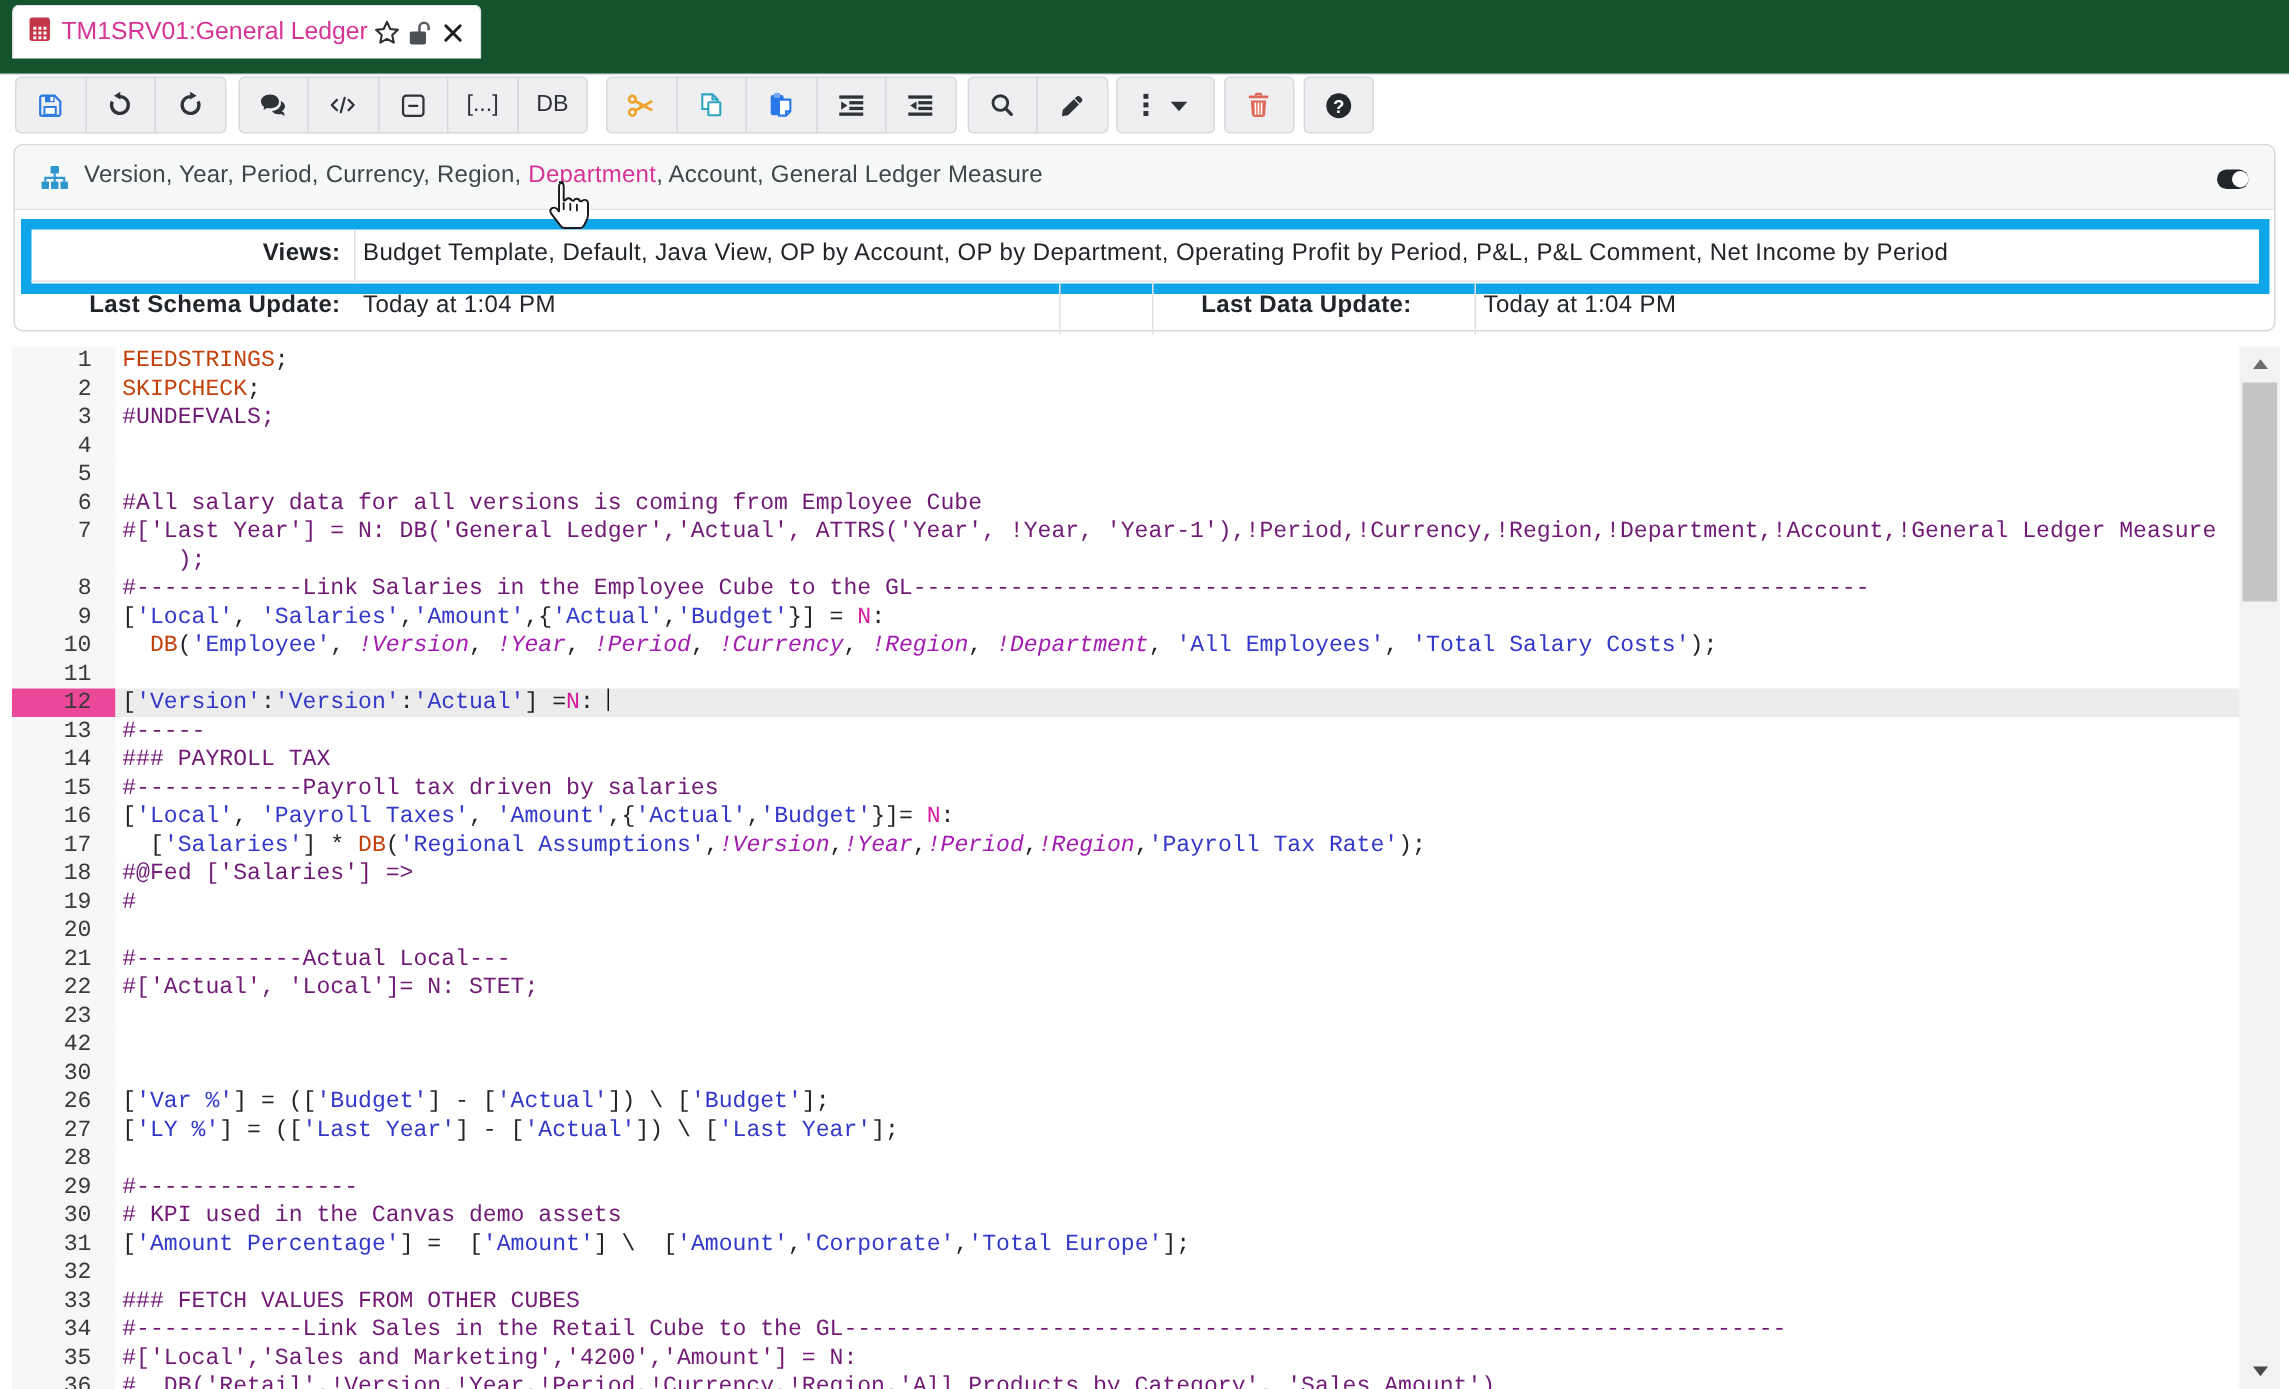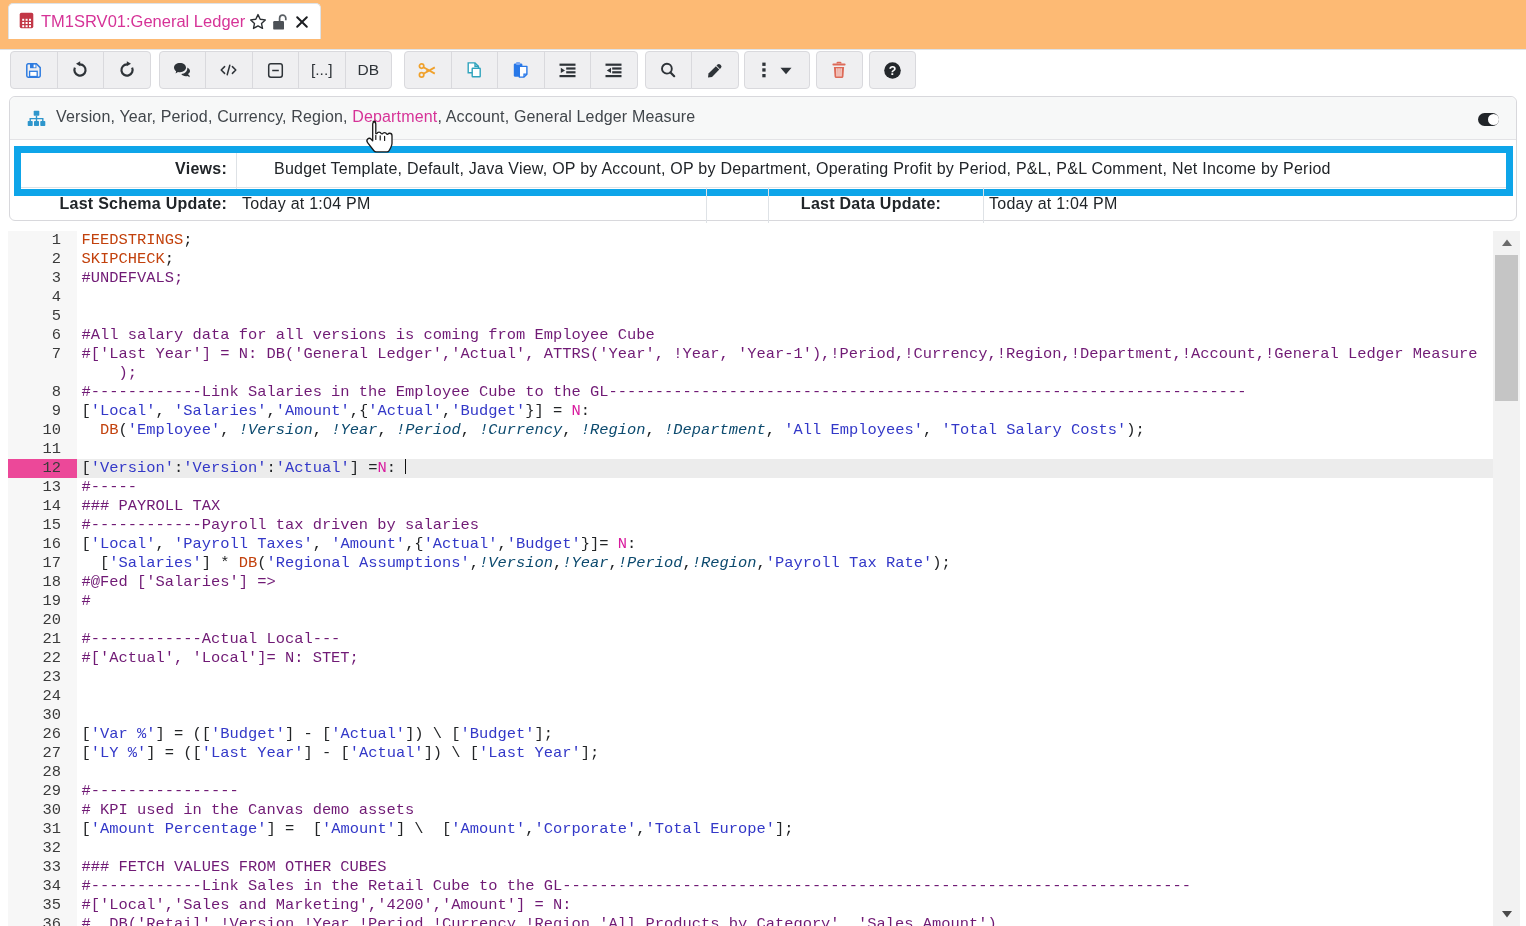--- a/index.html
+++ b/index.html
@@ -1,16 +1,16 @@
 <!DOCTYPE html>
 <html><head><meta charset="utf-8"><style>
 * { margin:0; padding:0; box-sizing:border-box; }
 html,body { width:1526px; height:926px; background:#fff; font-family:"Liberation Sans",sans-serif; overflow:hidden; position:relative; }
 
-.tabbar { position:absolute; left:0; top:0; width:1526px; height:50px; border-bottom:1px solid #dee2e6; background:#fdba74; }
+.tabbar { position:absolute; left:0; top:0; width:1526px; height:50px; border-bottom:1px solid #dee2e6; background:#14532d; }
 .tab { position:absolute; left:8px; top:3px; width:313px; height:36px; background:#fff; border:1px solid #dee2e6; border-bottom:none; border-radius:5px 5px 0 0; display:flex; align-items:center; }
 .tab .ticon { margin-left:10px; margin-top:1px; }
 .tab .ttitle { color:#d63397; font-size:16.5px; margin-left:7px; white-space:nowrap; }
 .tab .tic { margin-left:6px; display:flex; align-items:center; }
 
 .grp { position:absolute; top:51px; height:38px; display:flex; border-radius:4px; }
 .btn { height:38px; background:#efeff1; border:1px solid #d9d9dd; margin-left:-1px; display:flex; align-items:center; justify-content:center; }
 .btn:first-child { margin-left:0; border-radius:4px 0 0 4px; }
 .btn:last-child { border-radius:0 4px 4px 0; }
 .btn:first-child:last-child { border-radius:4px; }
@@ -35,21 +35,21 @@
 
 .editor { position:absolute; left:0; top:231px; width:1526px; height:695px; font-family:"Liberation Mono",monospace; font-size:15.41px; }
 .row { position:relative; display:flex; height:19px; line-height:19px; white-space:pre; }
 .gut { width:69px; margin-left:8px; background:#f7f7f7; text-align:right; padding-right:16px; color:#3a3a3a; flex:none; }
 .cl { padding-left:4.5px; color:#222426; flex:none; width:1416px; }
 .row.act .gut { background:#ec4899; }
 .row.act .cl { background:#ececec; }
 .cl .c { color:#701a75; }
 .cl .k { color:#c2410c;text-align:right; }
 .cl .s { color:#3338c8; }
-.cl .d { color:#0c4a6e; font-style:italic; }
+.cl .d { color:#a21caf; font-style:italic; }
 .cl .n { color:#d81a9e; }
 .cur { display:inline-block; width:1.2px; height:15px; background:#111; vertical-align:-2px; }
 
 .sbar { position:absolute; left:1493px; top:0; width:27px; height:695px; background:#f2f2f2; }
 .sthumb { position:absolute; left:2px; top:24px; width:23px; height:146px; background:#c5c5c5; }
 .sarr { position:absolute; left:0; width:27px; height:24px; display:flex; align-items:center; justify-content:center; }
 </style></head>
 <body>
 <div class="tabbar">
   <div class="tab">
@@ -256,21 +256,21 @@
         <div class="knob"></div>
       </div>
   </div>
   <div class="tbl">
     <div class="hline"></div>
       <div class="v1"></div>
       <div class="v2"></div>
       <div class="v3"></div>
       <div class="v4"></div>
     <div class="cell bold" style="top:7px; left:0; width:206px; text-align:right;">Views:</div>
-    <div class="cell" style="top:7px; left:221px;margin-left:32px;">Budget Template, Default, Java View, OP by Account, OP by Department, Operating Profit by Period, P&amp;L, P&amp;L Comment, Net Income by Period</div>
+    <div class="cell" style="top:7px; left:221px;">Budget Template, Default, Java View, OP by Account, OP by Department, Operating Profit by Period, P&amp;L, P&amp;L Comment, Net Income by Period</div>
     <div class="cell bold" style="top:42px; left:0; width:206px; text-align:right;">Last Schema Update:</div>
     <div class="cell" style="top:42px; left:221px;">Today at 1:04 PM</div>
     <div class="cell bold" style="top:42px; left:747px; width:206px; text-align:center;">Last Data Update:</div>
     <div class="cell" style="top:42px; left:968px;">Today at 1:04 PM</div>
   </div>
 </div>
 <div class="editor">
 <div class="row"><div class="gut">1</div><div class="cl"><span class="k">FEEDSTRINGS</span>;</div></div>
 <div class="row"><div class="gut">2</div><div class="cl"><span class="k">SKIPCHECK</span>;</div></div>
 <div class="row"><div class="gut">3</div><div class="cl"><span class="c">#UNDEFVALS;</span></div></div>
@@ -288,21 +288,21 @@
 <div class="row"><div class="gut">14</div><div class="cl"><span class="c">###&nbsp;PAYROLL&nbsp;TAX</span></div></div>
 <div class="row"><div class="gut">15</div><div class="cl"><span class="c">#------------Payroll&nbsp;tax&nbsp;driven&nbsp;by&nbsp;salaries</span></div></div>
 <div class="row"><div class="gut">16</div><div class="cl">[<span class="s">'Local'</span>,&nbsp;<span class="s">'Payroll&nbsp;Taxes'</span>,&nbsp;<span class="s">'Amount'</span>,{<span class="s">'Actual'</span>,<span class="s">'Budget'</span>}]=&nbsp;<span class="n">N</span>:</div></div>
 <div class="row"><div class="gut">17</div><div class="cl">&nbsp;&nbsp;[<span class="s">'Salaries'</span>]&nbsp;*&nbsp;<span class="k">DB</span>(<span class="s">'Regional&nbsp;Assumptions'</span>,<span class="d">!Version</span>,<span class="d">!Year</span>,<span class="d">!Period</span>,<span class="d">!Region</span>,<span class="s">'Payroll&nbsp;Tax&nbsp;Rate'</span>);</div></div>
 <div class="row"><div class="gut">18</div><div class="cl"><span class="c">#@Fed&nbsp;['Salaries']&nbsp;=&gt;</span></div></div>
 <div class="row"><div class="gut">19</div><div class="cl"><span class="c">#</span></div></div>
 <div class="row"><div class="gut">20</div><div class="cl"></div></div>
 <div class="row"><div class="gut">21</div><div class="cl"><span class="c">#------------Actual&nbsp;Local---</span></div></div>
 <div class="row"><div class="gut">22</div><div class="cl"><span class="c">#['Actual',&nbsp;'Local']=&nbsp;N:&nbsp;STET;</span></div></div>
 <div class="row"><div class="gut">23</div><div class="cl"></div></div>
-<div class="row"><div class="gut">24</div><div class="cl"></div></div>
+<div class="row"><div class="gut">42</div><div class="cl"></div></div>
 <div class="row"><div class="gut">30</div><div class="cl"></div></div>
 <div class="row"><div class="gut">26</div><div class="cl">[<span class="s">'Var&nbsp;%'</span>]&nbsp;=&nbsp;([<span class="s">'Budget'</span>]&nbsp;-&nbsp;[<span class="s">'Actual'</span>])&nbsp;\&nbsp;[<span class="s">'Budget'</span>];</div></div>
 <div class="row"><div class="gut">27</div><div class="cl">[<span class="s">'LY&nbsp;%'</span>]&nbsp;=&nbsp;([<span class="s">'Last&nbsp;Year'</span>]&nbsp;-&nbsp;[<span class="s">'Actual'</span>])&nbsp;\&nbsp;[<span class="s">'Last&nbsp;Year'</span>];</div></div>
 <div class="row"><div class="gut">28</div><div class="cl"></div></div>
 <div class="row"><div class="gut">29</div><div class="cl"><span class="c">#----------------</span></div></div>
 <div class="row"><div class="gut">30</div><div class="cl"><span class="c">#&nbsp;KPI&nbsp;used&nbsp;in&nbsp;the&nbsp;Canvas&nbsp;demo&nbsp;assets</span></div></div>
 <div class="row"><div class="gut">31</div><div class="cl">[<span class="s">'Amount&nbsp;Percentage'</span>]&nbsp;=&nbsp;&nbsp;[<span class="s">'Amount'</span>]&nbsp;\&nbsp;&nbsp;[<span class="s">'Amount'</span>,<span class="s">'Corporate'</span>,<span class="s">'Total&nbsp;Europe'</span>];</div></div>
 <div class="row"><div class="gut">32</div><div class="cl"></div></div>
 <div class="row"><div class="gut">33</div><div class="cl"><span class="c">###&nbsp;FETCH&nbsp;VALUES&nbsp;FROM&nbsp;OTHER&nbsp;CUBES</span></div></div>
 <div class="row"><div class="gut">34</div><div class="cl"><span class="c">#------------Link&nbsp;Sales&nbsp;in&nbsp;the&nbsp;Retail&nbsp;Cube&nbsp;to&nbsp;the&nbsp;GL--------------------------------------------------------------------</span></div></div>

